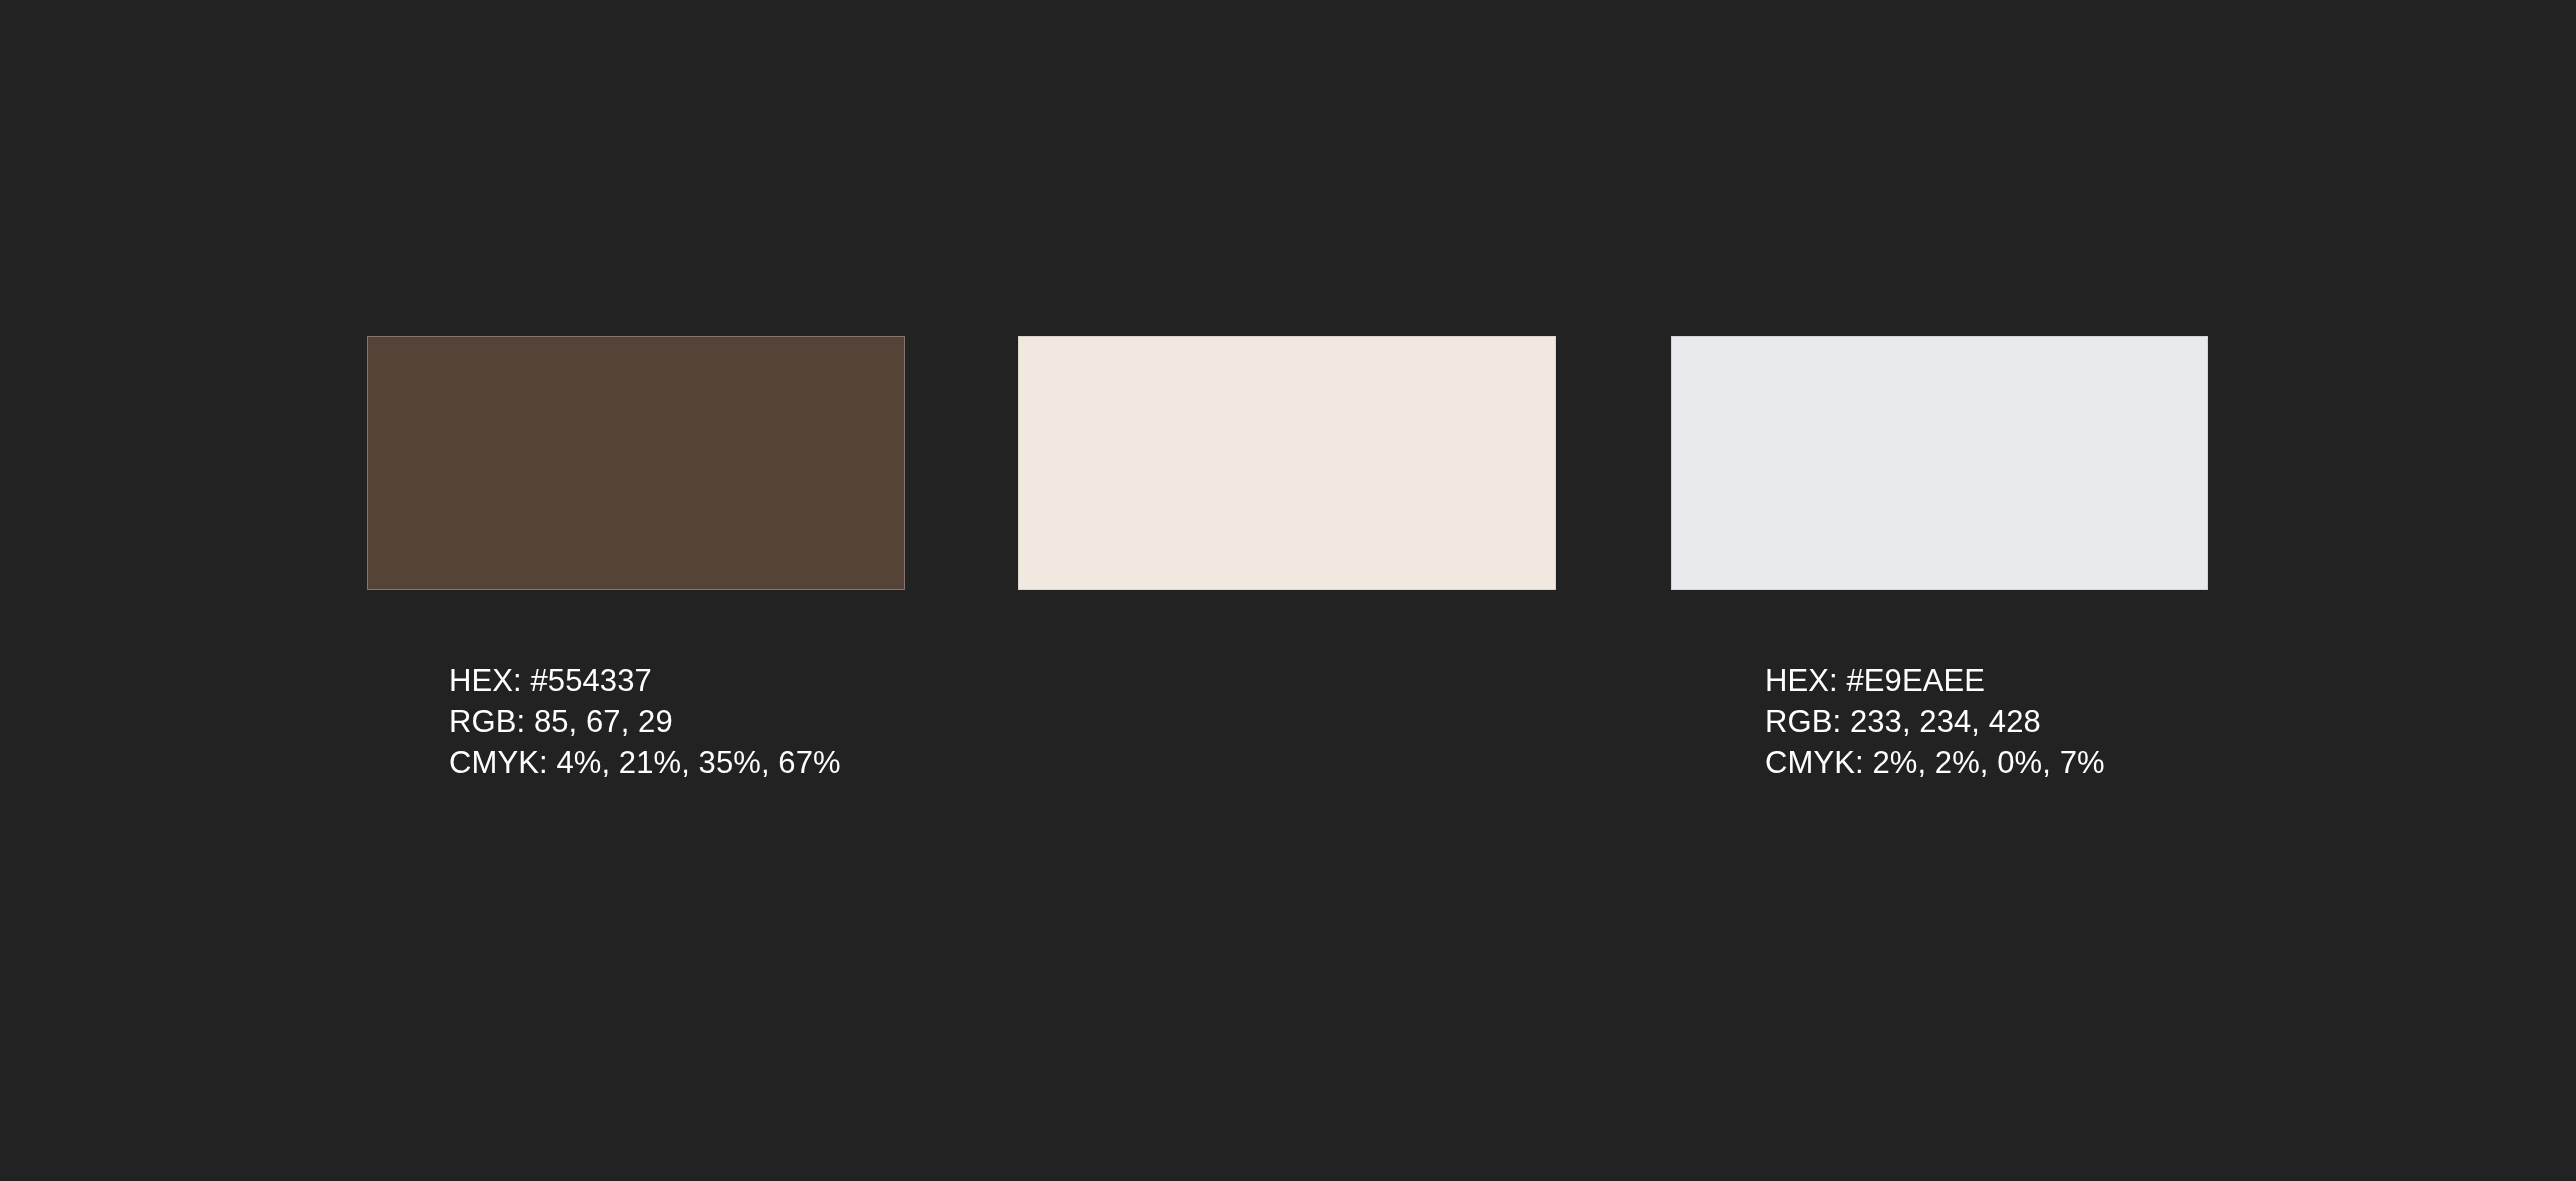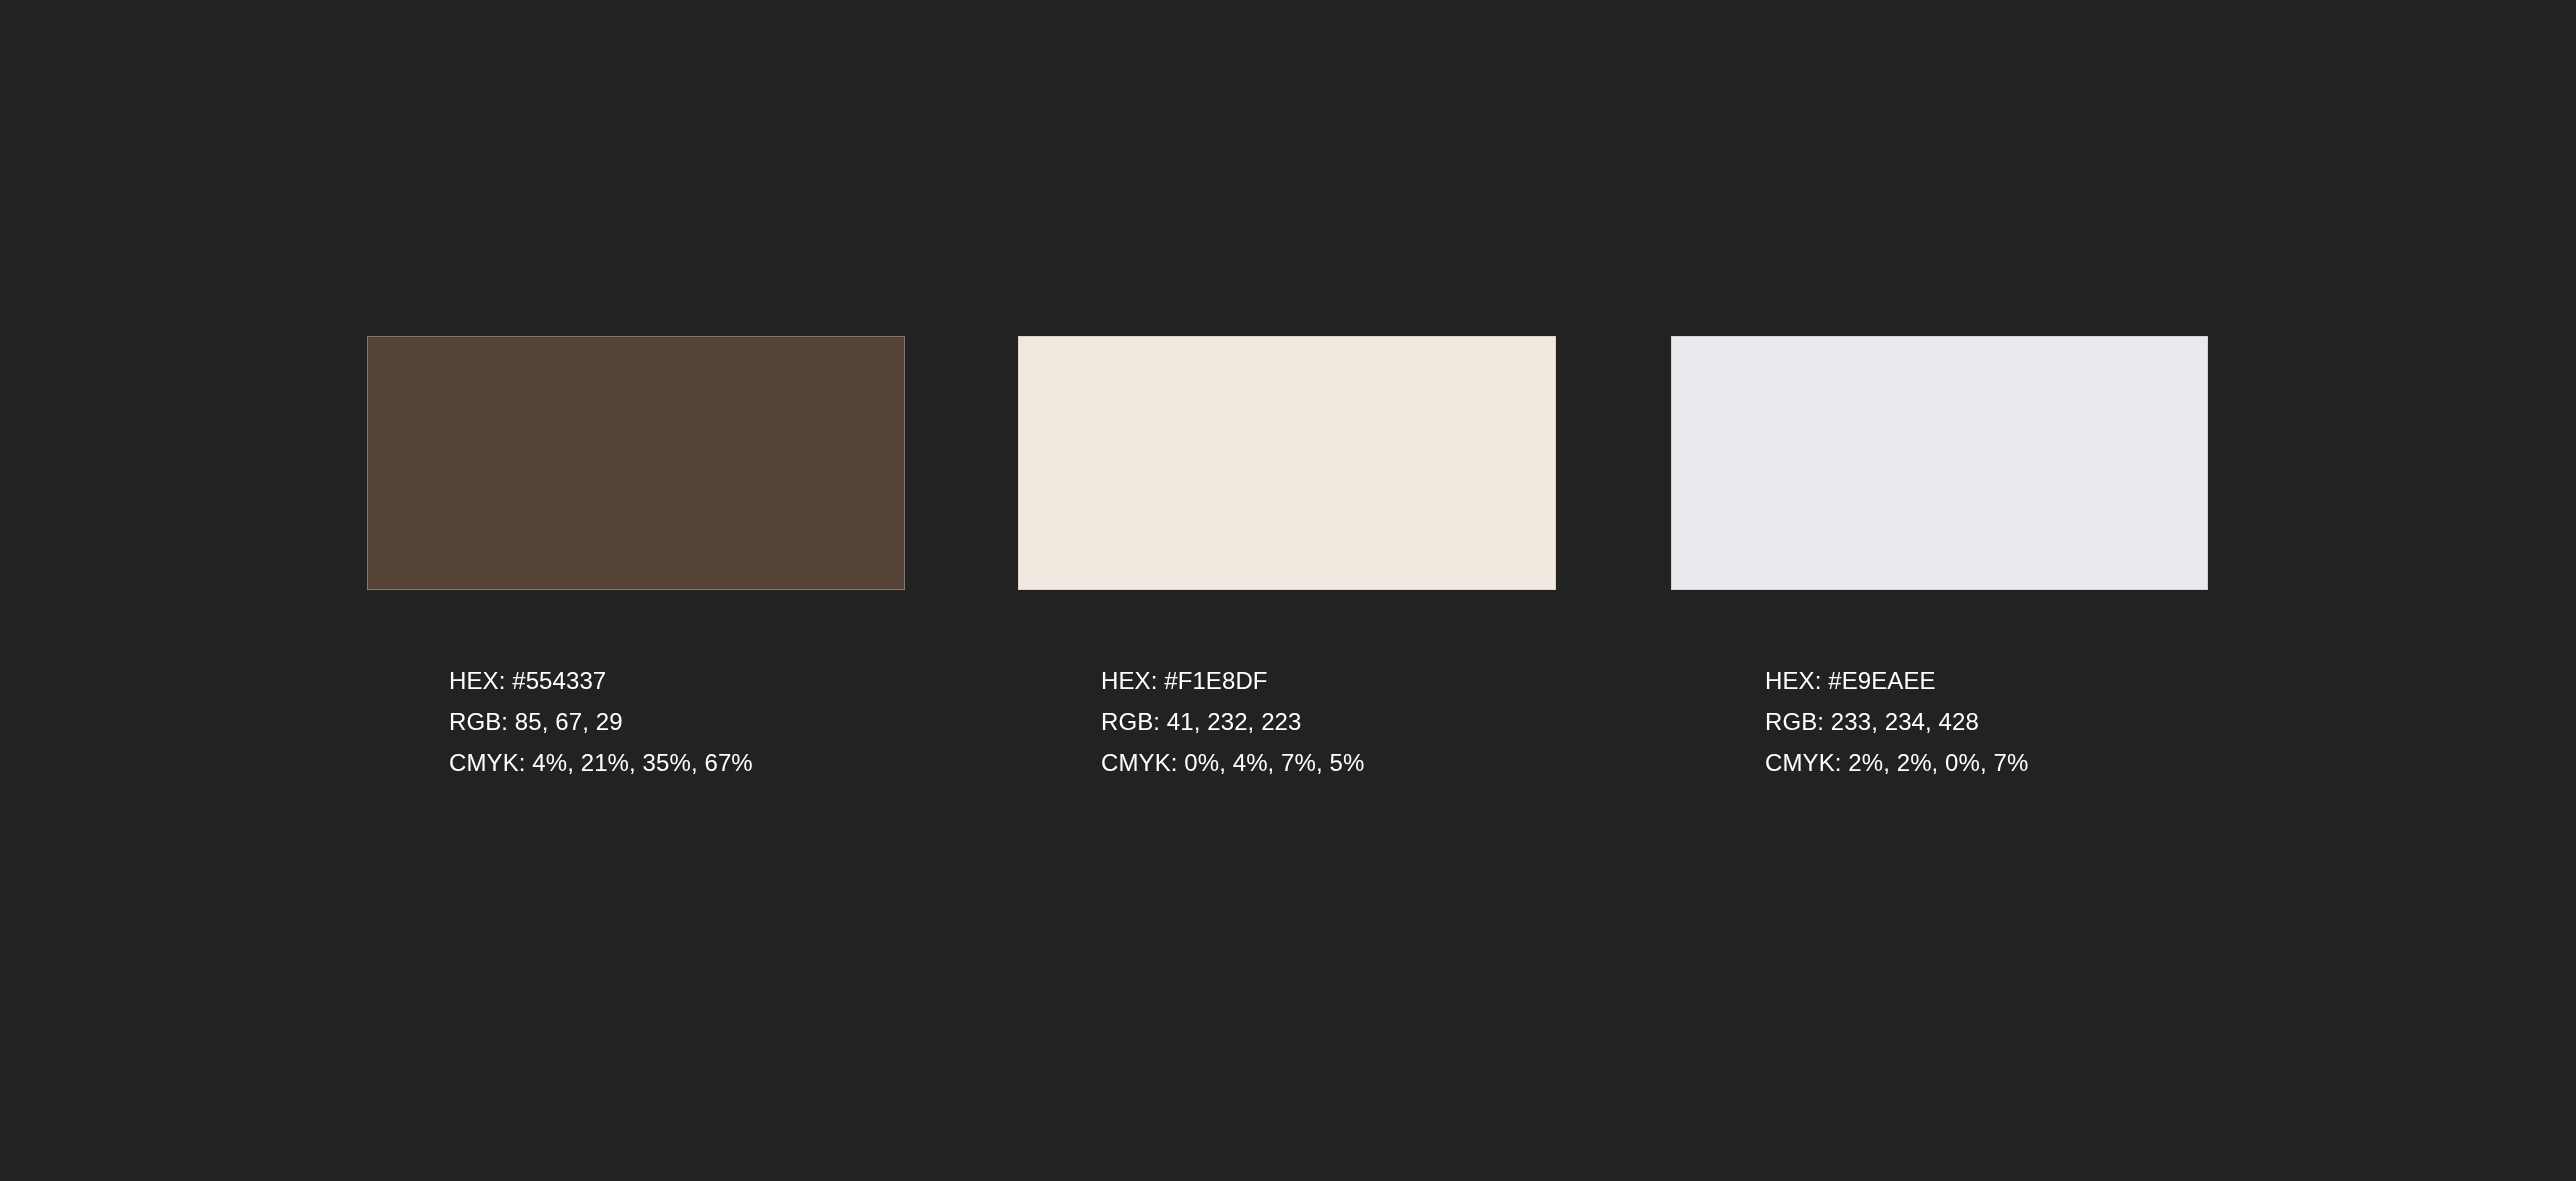--- a/index.html
+++ b/index.html
@@ -35,21 +35,21 @@
     border: 0.8px solid rgba(190, 185, 180, 0.45);
     display: block;
   }
   .g2 .swatch-chip { width: 537px; }
 
   .swatch-info {
     position: absolute;
     left: 82px;
     top: 324px;
     color: #ffffff;
-    font-size: 24px;
+    font-size: 31px;
     line-height: 41px;
     letter-spacing: 0.1px;
     white-space: nowrap;
   }
   .g1 .swatch-info { left: 83px; }
   .g2 .swatch-info { left: 94px; }
 
   .info-line {
     display: block;
     font-weight: 400;
@@ -64,25 +64,20 @@
     <div class="swatch-chip" style="background-color: rgb(85, 67, 55);"></div>
     <div class="swatch-info">
       <span class="info-line">HEX: #554337</span>
       <span class="info-line">RGB: 85, 67, 29</span>
       <span class="info-line">CMYK: 4%, 21%, 35%, 67%</span>
     </div>
   </div>
 
   <div class="swatch-group g1">
     <div class="swatch-chip" style="background-color: rgb(241, 232, 223);"></div>
-    <div class="swatch-info">
-      <span class="info-line">HEX: #F1E8DF</span>
-      <span class="info-line">RGB: 41, 232, 223</span>
-      <span class="info-line">CMYK: 0%, 4%, 7%, 5%</span>
-    </div>
   </div>
 
   <div class="swatch-group g2">
     <div class="swatch-chip" style="background-color: rgb(233, 234, 238);"></div>
     <div class="swatch-info">
       <span class="info-line">HEX: #E9EAEE</span>
       <span class="info-line">RGB: 233, 234, 428</span>
       <span class="info-line">CMYK: 2%, 2%, 0%, 7%</span>
     </div>
   </div>

